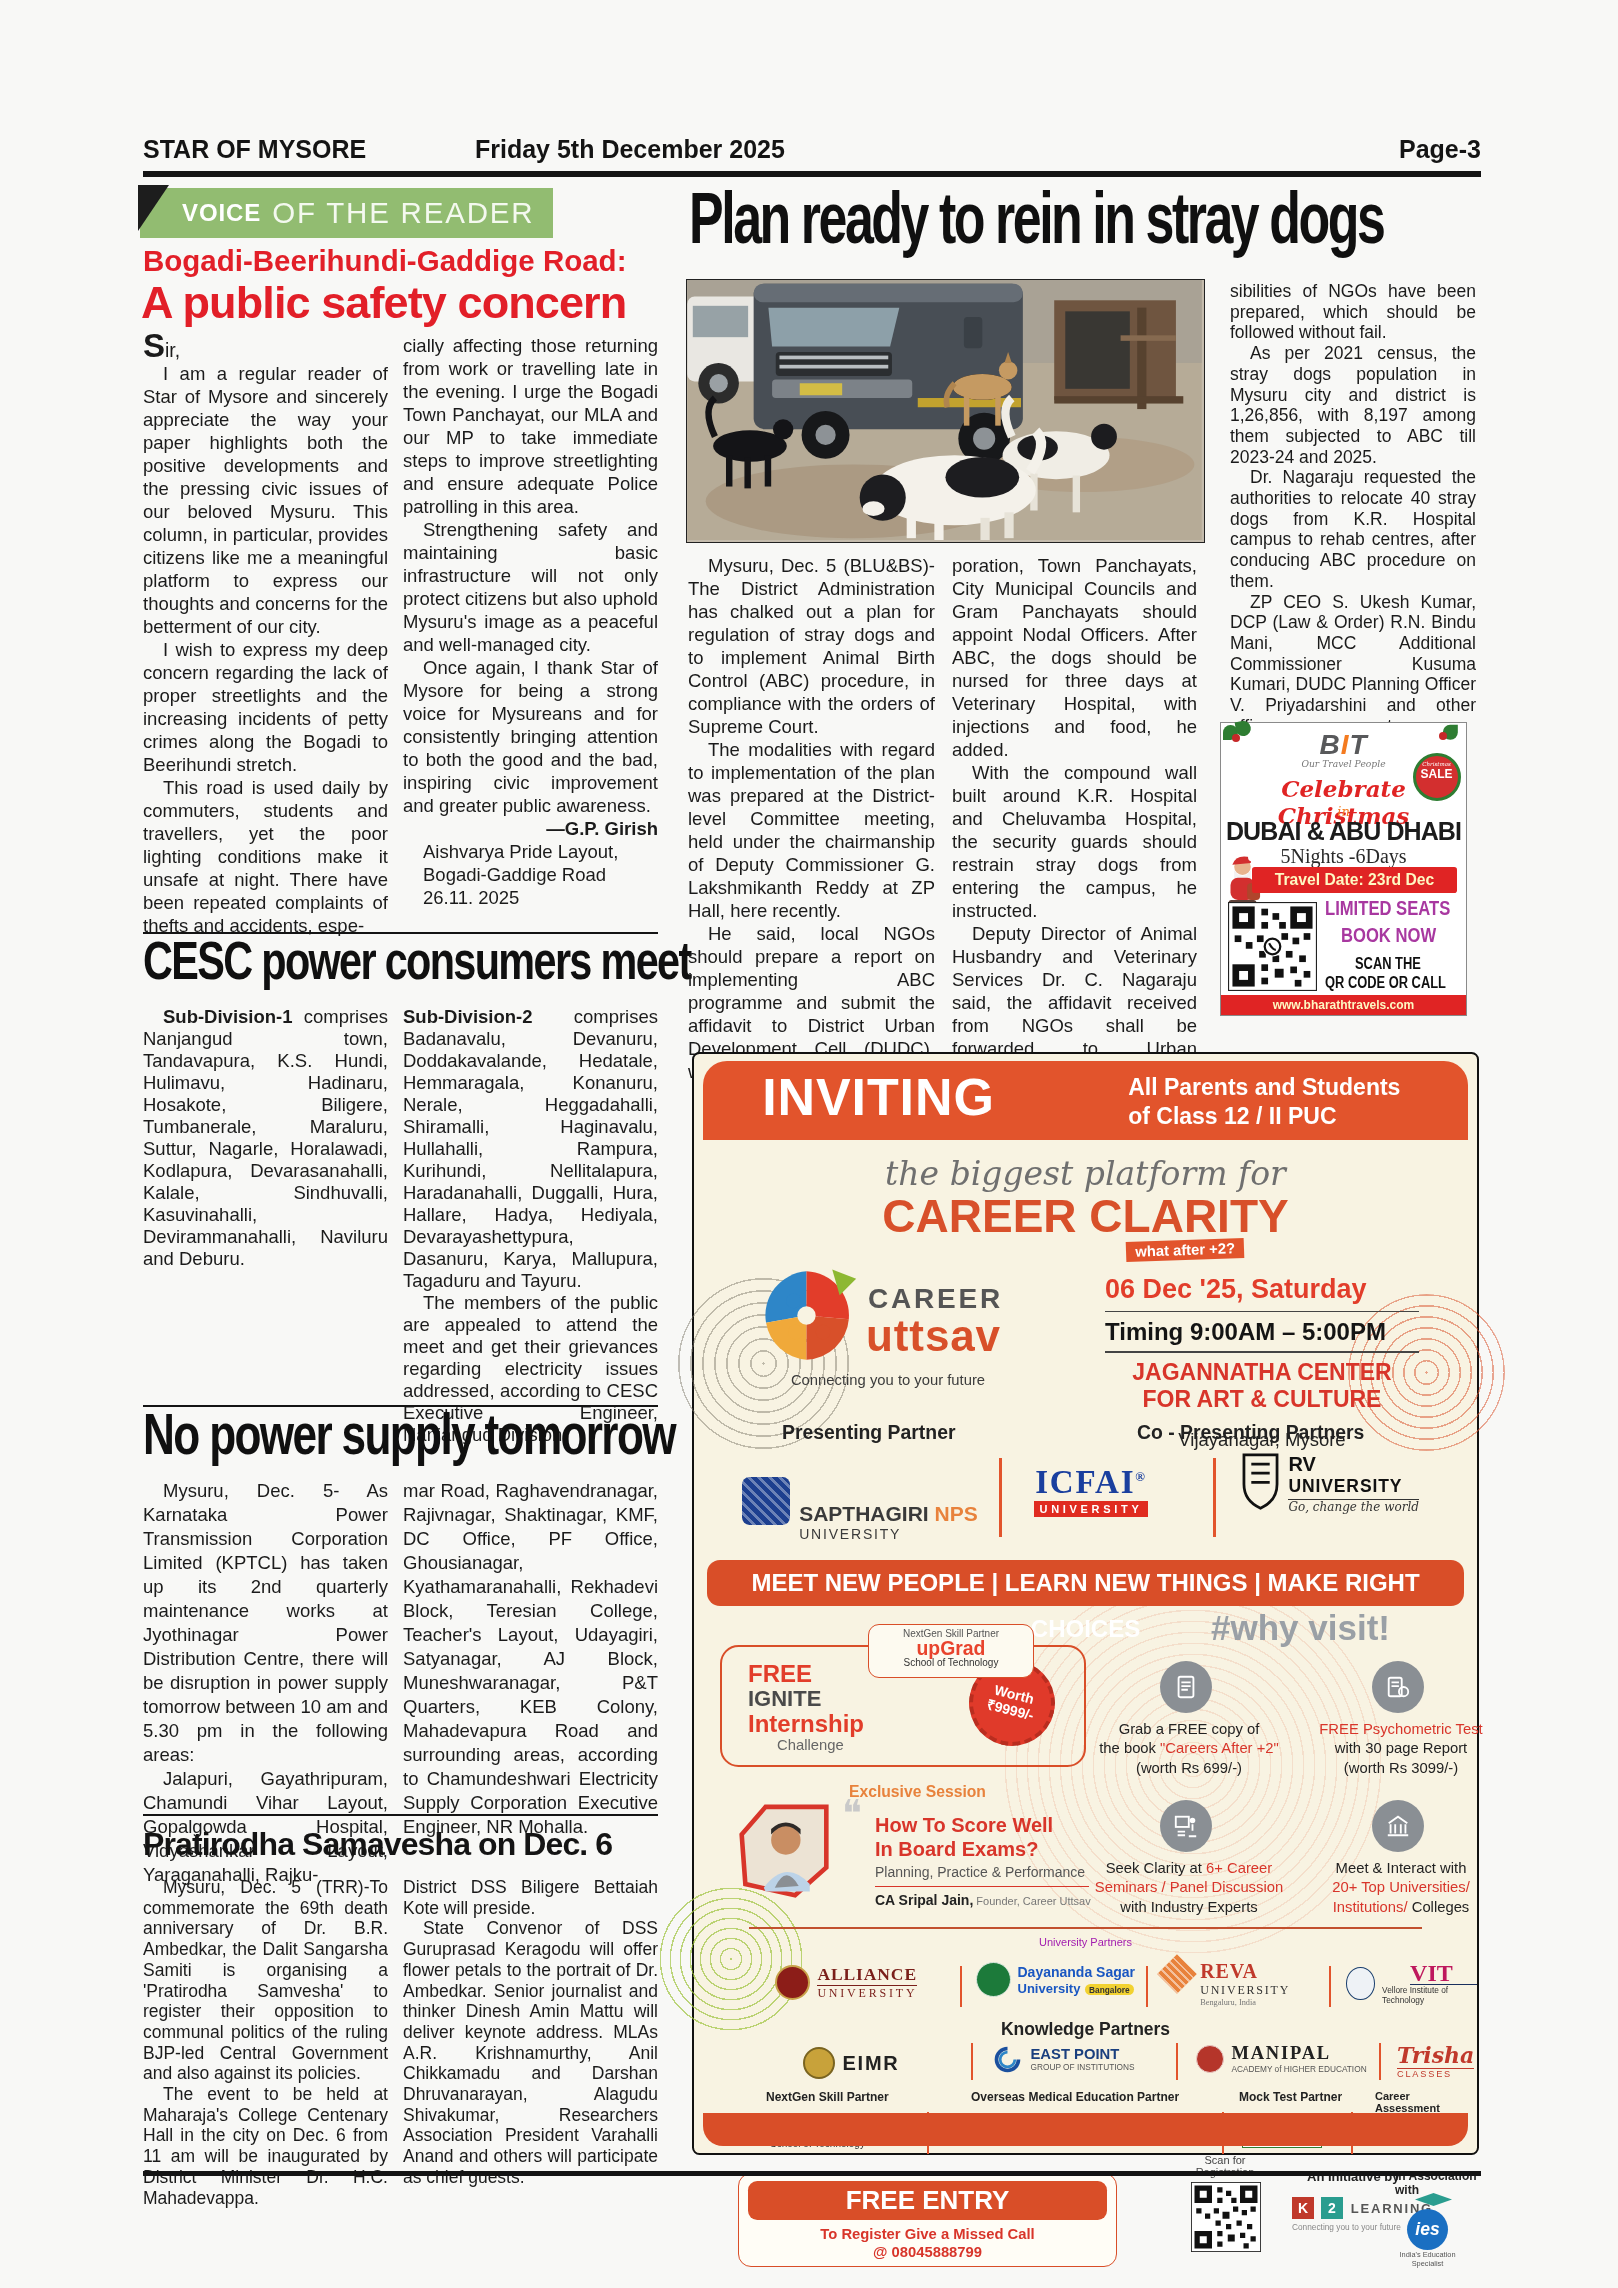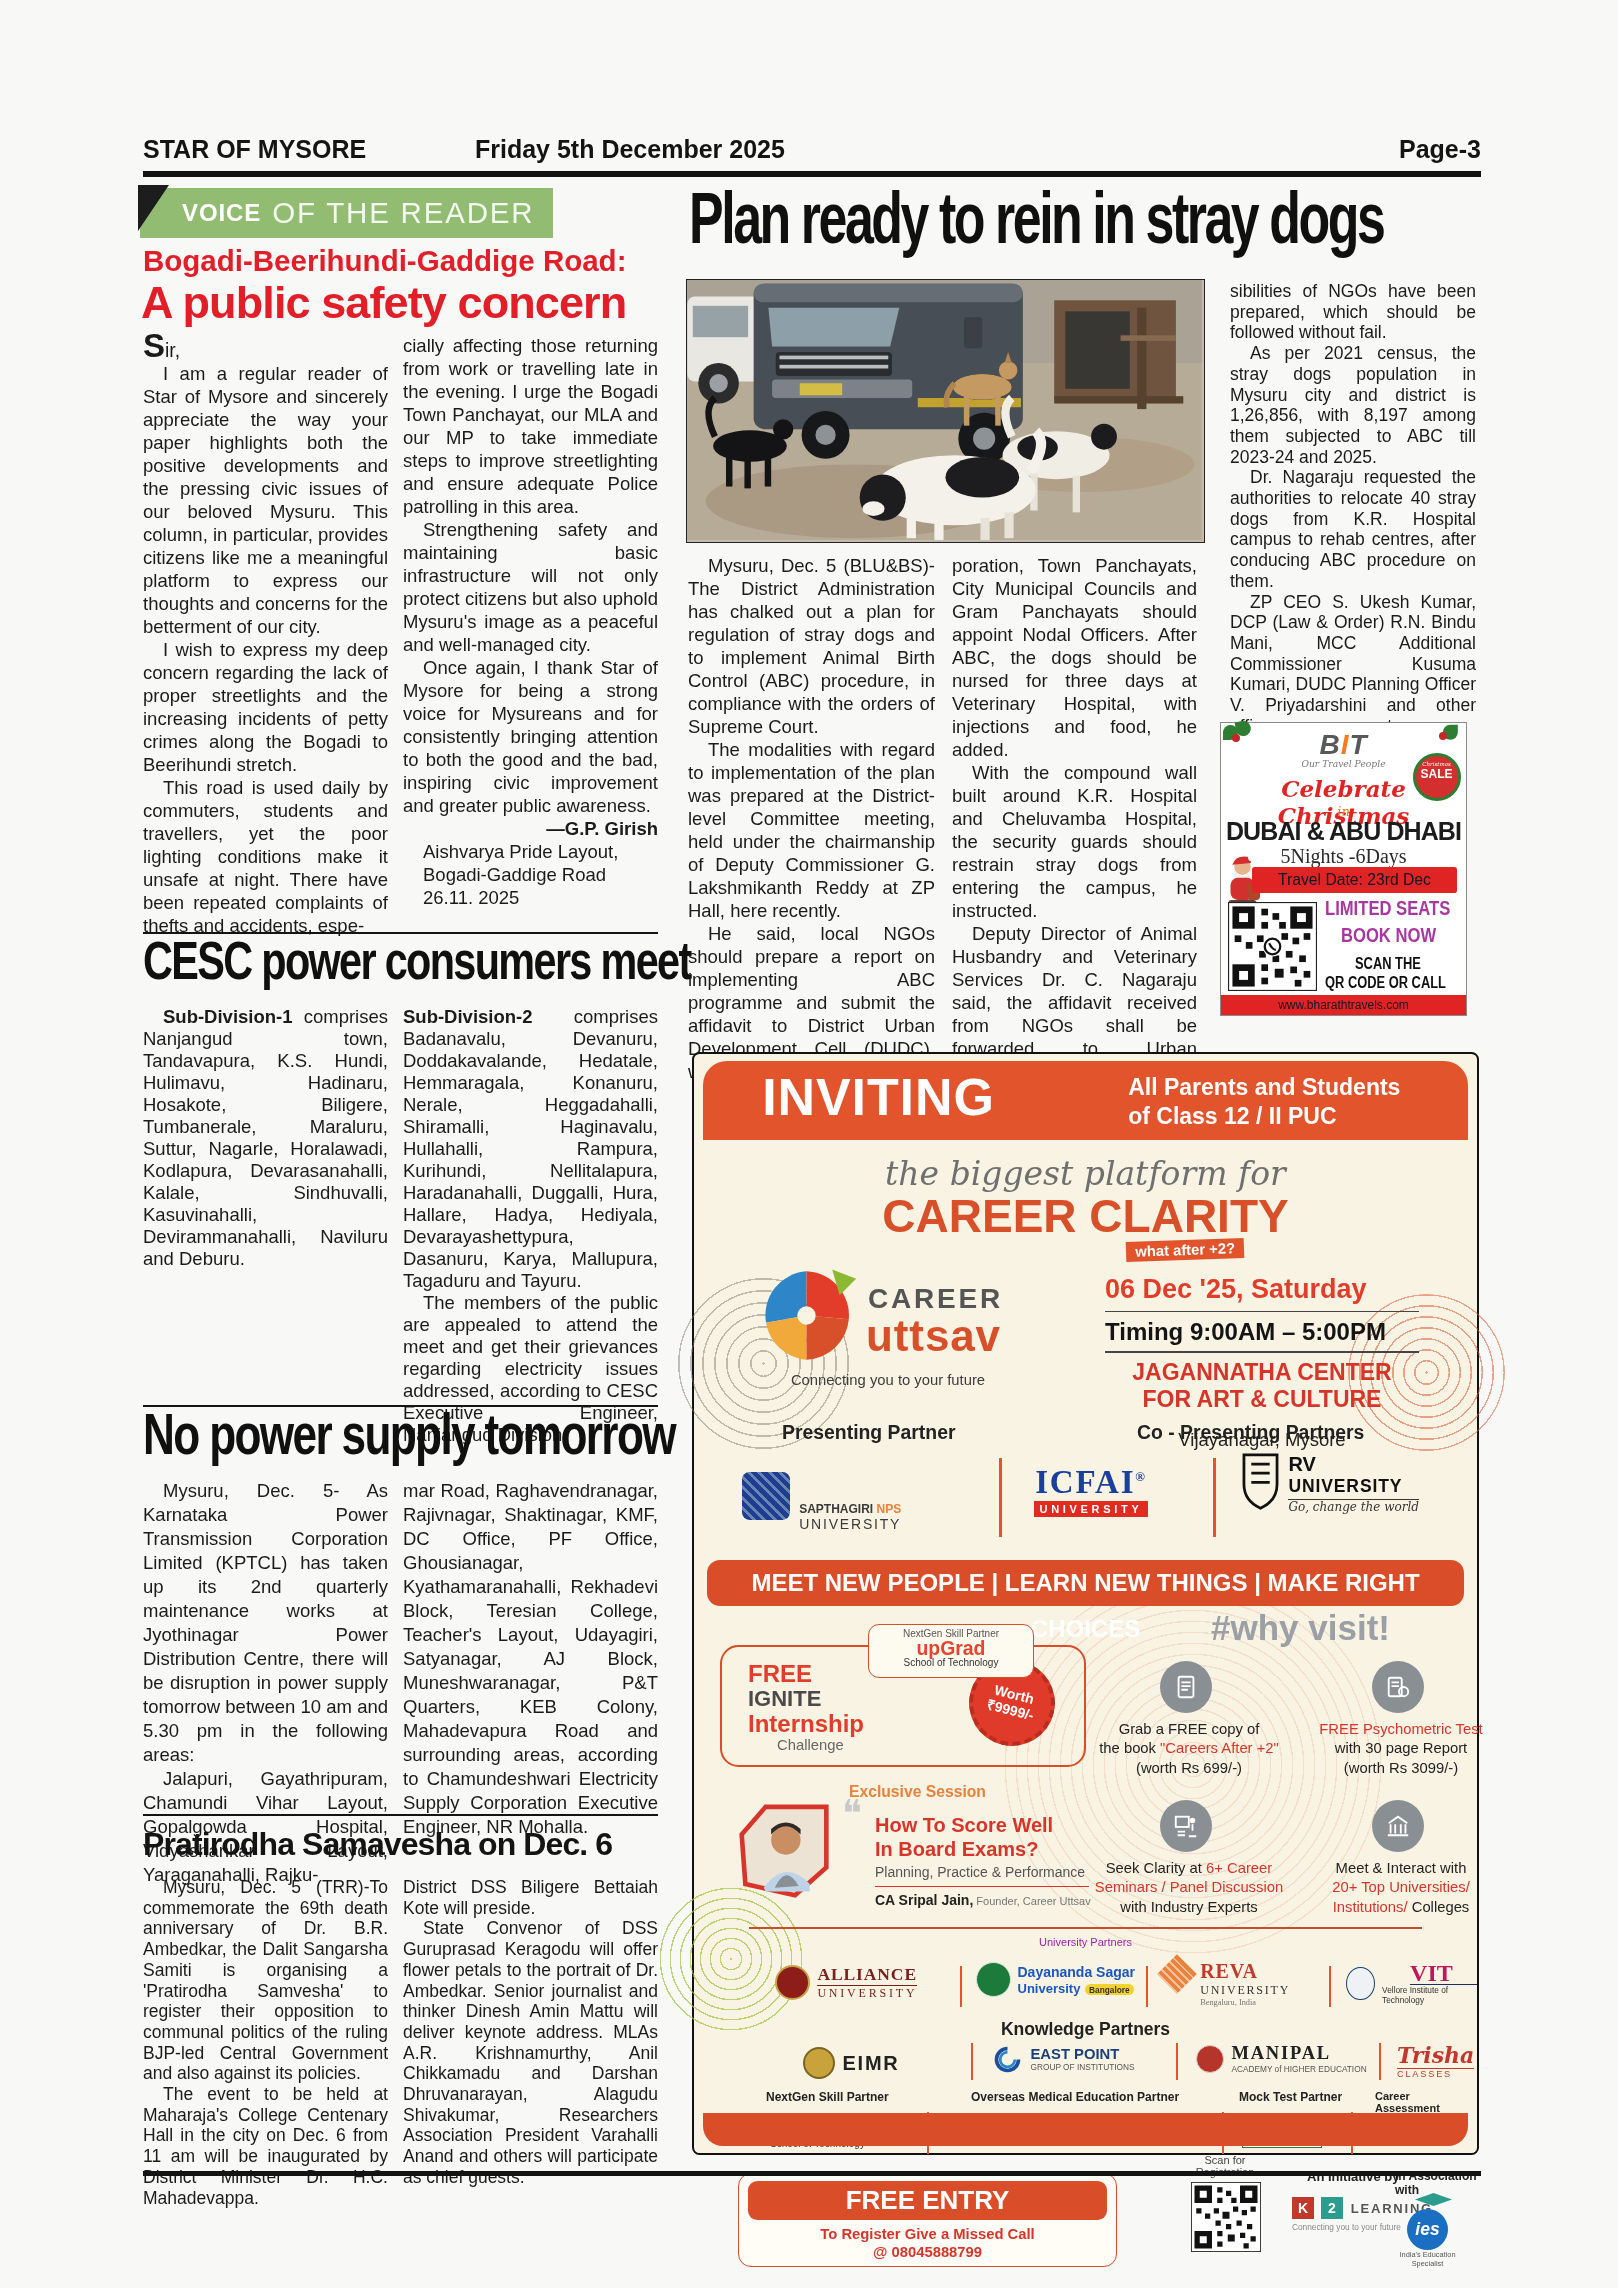--- a/index.html
+++ b/index.html
@@ -19,21 +19,21 @@
   .addr{text-indent:0;text-align:left;}
   .salut{font-size:19.4px;text-indent:0 !important;}
   .salut::first-letter{font-size:33px;font-weight:bold;}
   
   .voice-banner{background:#92bc71;color:#fff;display:flex;align-items:center;}
   .voice-b{font-weight:bold;font-size:24px;letter-spacing:0.9px;}
   .voice-r{font-size:29.5px;font-weight:300;letter-spacing:1.8px;margin-left:11px;color:#f4f9ef;}
   .fold{width:0;height:0;border-top:46px solid #1d1d1d;border-right:31px solid transparent;}
   
   .bit{background:#fff;border:0.9px solid #8a8a8a;font-family:"Liberation Sans",sans-serif;}
-  .bit .strip{background:#e02424;color:#0f172a;font-weight:normal;text-align:center;}
+  .bit .strip{background:#e02424;color:#fef9c3;font-weight:bold;text-align:center;}
   .holly{position:absolute;width:14.8px;height:14.8px;border-radius:50% 50% 50% 0;background:#2e7d32;}
   .berry{position:absolute;width:8.3px;height:8.3px;border-radius:50%;background:#c62828;}
   .salebadge{position:absolute;width:42px;height:42px;border-radius:50%;background:#d32f2f;
              border:3.7px solid #2e7d32;color:#fff;text-align:center;}
   .magenta{color:#a838a0;}
   
   .career{background:#f8f3e2;border:2.8px solid #111;border-radius:7.4px;}
   .oband{position:absolute;left:9.2px;right:9.2px;top:7.4px;height:79px;background:#e2542c;
          border-radius:24px 24px 0 0;}
   .chip{background:#fdfaf0;border:1.8px solid #d94e28;border-radius:11px;text-align:center;}
@@ -326,21 +326,21 @@
       <div style="text-align:center;font-size:18.5px;color:#222;margin-top:16px;">Vijayanagar, Mysore</div>
     </div>
 
     <div class="abs" style="left:88px;top:367px;font-size:19.4px;font-weight:bold;color:#222;">Presenting Partner</div>
     <div class="abs" style="left:443px;top:367px;font-size:19.4px;font-weight:bold;color:#222;">Co - Presenting Partners</div>
 
     <div class="abs" style="left:48px;top:406px;display:flex;align-items:center;">
       <div style="width:48px;height:48px;background:#1d3f8f;border-radius:7.4px;margin-right:9.2px;
                   background-image:repeating-linear-gradient(45deg,rgba(255,255,255,.35) 0 2.8px,transparent 2.8px 7.4px);"></div>
       <div>
-        <div style="font-size:12px;font-weight:bold;color:#3a3a3a;margin-top:42px;"><span>SAPTHAGIRI</span> <span style="color:#e8823c;">NPS</span></div>
+        <div style="font-size:21px;font-weight:bold;color:#3a3a3a;margin-top:42px;"><span>SAPTHAGIRI</span> <span style="color:#e8823c;">NPS</span></div>
         <div style="font-size:14px;color:#3a3a3a;letter-spacing:1.8px;">UNIVERSITY</div>
       </div>
     </div>
     <div class="vline" style="left:305px;top:404px;height:79px;"></div>
     <div class="abs" style="left:340px;top:410px;text-align:center;">
       <div style="font-family:'Liberation Serif',serif;font-size:33px;font-weight:bold;color:#1a3f9e;letter-spacing:1.8px;"><span>ICFAI</span><span style="font-size:13px;vertical-align:super;">®</span></div>
       <div style="background:#e02b20;color:#fff;font-size:11px;font-weight:bold;letter-spacing:3.7px;padding:1.8px 5.5px;">UNIVERSITY</div>
     </div>
     <div class="vline" style="left:519px;top:404px;height:79px;"></div>
     <div class="abs" style="left:546px;top:399px;display:flex;">

